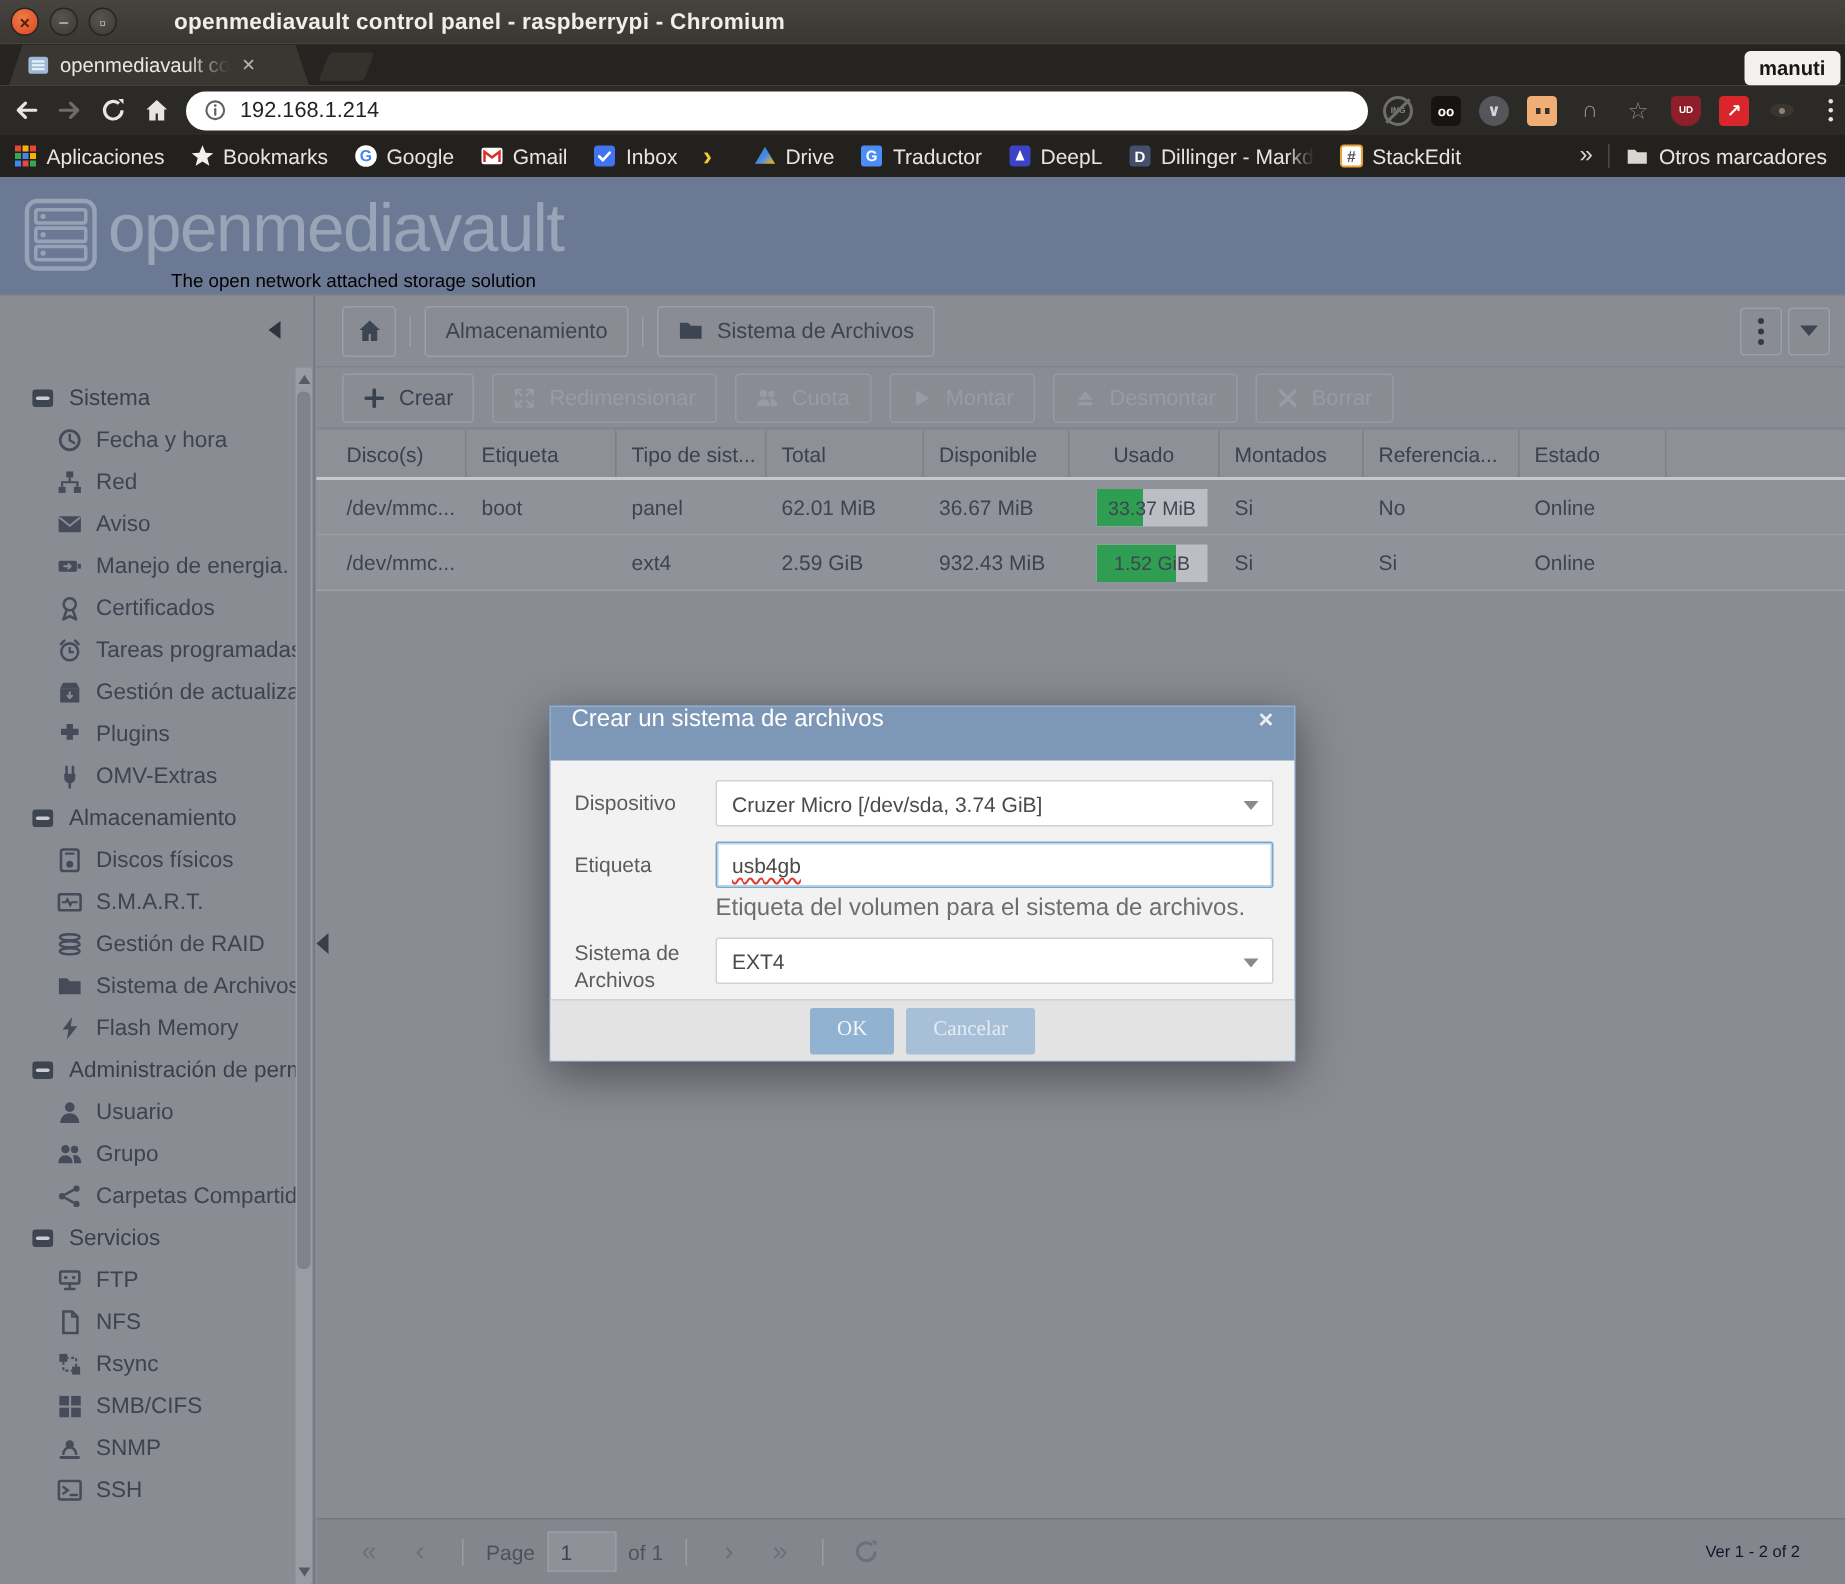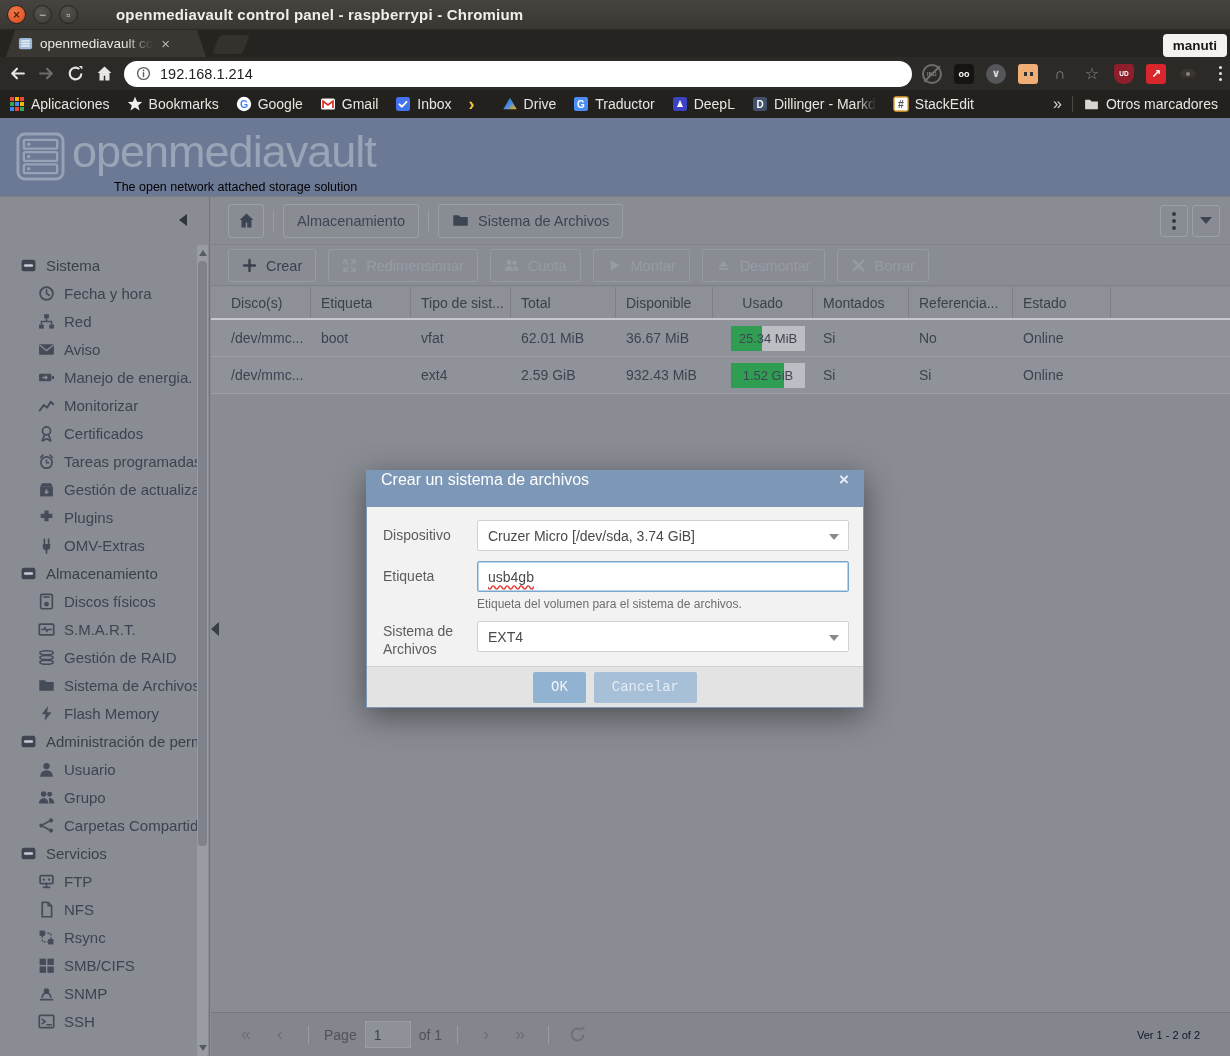--- a/index.html
+++ b/index.html
@@ -175,25 +175,25 @@
   .modal-body{padding:13px 14px 0 16px}
   .frow{display:flex;margin-bottom:10px}
   .flabel{width:94px;flex:0 0 94px;padding-top:7px;font-size:14px;color:#5c5c5c;line-height:1.25}
   .fctrl{flex:1 1 auto}
   .combo,.tinput{height:31px;background:#fff;border:1px solid #d2d2d2;border-radius:2px;
     display:flex;align-items:center;padding-left:10px;font-size:14px;color:#4a4a4a;position:relative}
   .tinput{border-color:#7ba7cc;box-shadow:0 0 0 1px #b9d2e6 inset}
   .combo-caret{position:absolute;right:9px;top:13px;width:0;height:0;
     border-left:5px solid transparent;border-right:5px solid transparent;border-top:6px solid #8a8a8a}
   .wavy{text-decoration:underline;text-decoration-style:wavy;text-decoration-color:#e03a2f;text-underline-offset:3px}
-  .fhelp{font-size:12px;color:#6e6e6e;margin-top:5px}
+  .fhelp{font-size:16px;color:#6e6e6e;margin-top:5px}
   .frow-label2 .flabel{padding-top:2px}
   .modal-ftr{position:absolute;left:0;bottom:0;width:100%;height:41px;background:#e3e3e3;
     border-top:1px solid #d0d0d0;display:flex;align-items:center;justify-content:center;gap:8px}
-  .btn{height:31px;border:none;border-radius:2px;font-size:14px;font-family:Liberation Mono, monospace;padding:0 18px}
+  .btn{height:31px;border:none;border-radius:2px;font-size:14px;font-family:Liberation Serif, serif;padding:0 18px}
   .btn-ok{background:#92b2d2;color:#f1f5fa}
   .btn-cancel{background:#a7c0d8;color:#e3ecf4}
 
   .hidden-defs{position:absolute;width:0;height:0;overflow:hidden}
 </style>
 </head>
 <body>
 
 <svg class="hidden-defs" xmlns="http://www.w3.org/2000/svg">
   <defs>
@@ -651,26 +651,20 @@
             <svg class="nav-icn">
               <use href="#i-mail"></use>
             </svg>
             <span class="nav-lbl">Aviso</span>
           </div>
           <div class="nav-row">
             <svg class="nav-icn">
               <use href="#i-power"></use>
             </svg>
             <span class="nav-lbl">Manejo de energia.</span>
-          </div>
-          <div class="nav-row">
-            <svg class="nav-icn">
-              <use href="#i-chart"></use>
-            </svg>
-            <span class="nav-lbl">Monitorizar</span>
           </div>
           <div class="nav-row">
             <svg class="nav-icn">
               <use href="#i-cert"></use>
             </svg>
             <span class="nav-lbl">Certificados</span>
           </div>
           <div class="nav-row">
             <svg class="nav-icn">
               <use href="#i-alarm"></use>
@@ -882,27 +876,27 @@
           <div class="c">Montados</div>
           <div class="c">Referencia...</div>
           <div class="c">Estado</div>
           <div class="c"></div>
         </div>
         <div>
 
         <div class="grid-row vfat">
               <div class="c">/dev/mmc...</div>
               <div class="c">boot</div>
-              <div class="c">vfat</div>
+              <div class="c">panel</div>
               <div class="c">62.01 MiB</div>
               <div class="c">36.67 MiB</div>
               <div class="c cell-used">
                 <div class="pbar">
                   <div class="pfill" style="width: 42%;"></div>
-                  <div class="plabel">25.34 MiB</div>
+                  <div class="plabel">33.37 MiB</div>
                 </div>
               </div>
               <div class="c">Si</div>
               <div class="c">No</div>
               <div class="c">Online</div>
               <div class="c"></div>
             </div>
             <div class="grid-row ext4">
               <div class="c">/dev/mmc...</div>
               <div class="c"></div>

